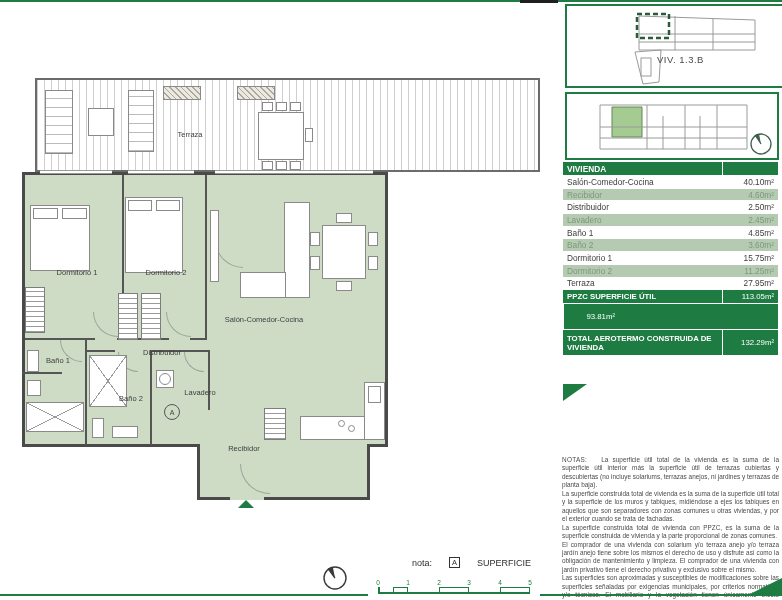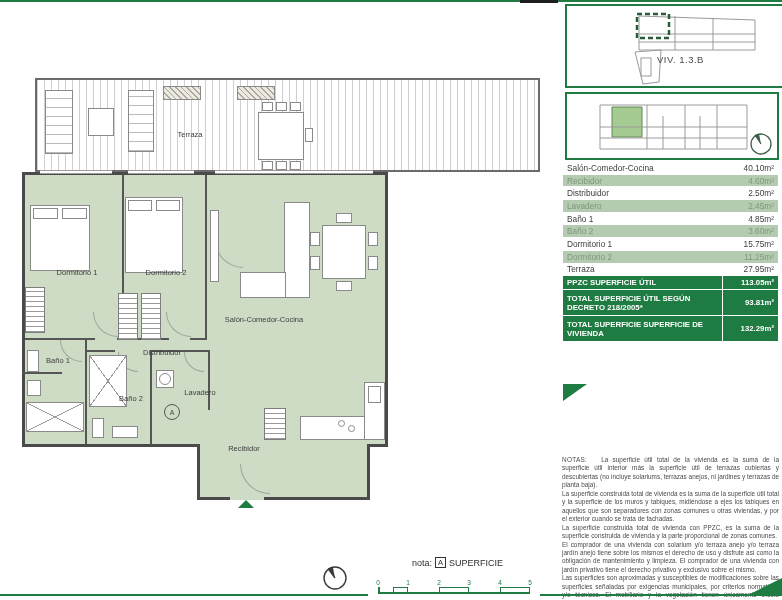--- a/index.html
+++ b/index.html
@@ -45,31 +45,31 @@
   
   .vtable{left:563px;top:162px;width:215px;font-size:8.3px;}
   .trow{display:flex;align-items:center;border-bottom:1px solid #fff;}
   .trow .name{flex:1;padding:1px 0 1px 4px;}
   .trow .val{width:56px;text-align:right;padding-right:4px;}
   .thead{height:14px;background:#1E7B41;color:#fff;font-weight:bold;}
   .thead .val{border-left:1px solid #fff;align-self:stretch;}
   .r-white{height:12.7px;background:#fff;color:#3c3c3c;}
   .r-green{height:12.7px;background:#B5CBB1;color:#7E977D;}
   .r-total{background:#1E7B41;color:#fff;font-size:7.8px;font-weight:bold;text-transform:none;}
-  .r-total .val{border-left:1px solid #fff;align-self:stretch;display:flex;align-items:center;justify-content:flex-end;font-weight:bold;}
+  .r-total .val{border-left:1px solid #fff;align-self:stretch;display:flex;align-items:center;justify-content:flex-end;font-weight:normal;}
   .t1{height:14px;} .t2{height:26px;} .t3{height:26px;} .t4{height:28px;}
   .bubble-tail{left:563px;top:384px;width:24px;height:17px;background:#1E7B41;clip-path:polygon(0 0,100% 0,0 100%);}
 
   
   .notes{left:562px;top:456px;width:217px;font-size:6.4px;line-height:1.32;color:#4a4a4a;text-align:justify;}
   .notes p{margin:0;}
   .notes .nh{letter-spacing:.3px;margin-right:14px;}
 
   
-  .nota-line{left:412px;top:557px;font-size:9px;color:#2e2e2e;display:flex;align-items:center;gap:3px;}
+  .nota-line{left:412px;top:557px;font-size:9px;color:#2e2e2e;display:flex;align-items:center;gap:17px;}
   .abadge{width:11px;height:11px;border:1px solid #333;font-size:7.5px;display:flex;align-items:center;justify-content:center;}
   .scalebar{left:378px;top:579px;width:152px;height:17px;font-size:6.5px;color:#1E7B41;}
   .sb-num{position:absolute;top:0;transform:translateX(-50%);}
   .sb-base{position:absolute;left:0;top:13px;width:152px;height:1.5px;background:#1E7B41;}
   .sb-tick{position:absolute;top:8px;width:1.5px;height:6px;background:#1E7B41;}
   .sb-hi{position:absolute;top:8px;height:6px;border:1px solid #1E7B41;background:#fff;}
 </style>
 </head>
 <body>
 
@@ -205,20 +205,24 @@
         <line x1="96" y1="22" x2="96" y2="55"></line>
         <line x1="133" y1="22" x2="133" y2="55"></line>
       </g>
       <circle cx="194" cy="50" r="10" fill="#fff" stroke="#3f5f4a" stroke-width="1.3"></circle>
       <line x1="194" y1="50" x2="188" y2="41" stroke="#3f5f4a" stroke-width="1.2"></line>
       <polygon points="194,50 188,41 192,40" fill="#3f5f4a"></polygon>
     </svg>
   </div>
 
   <div class="abs vtable">
+    <div class="trow thead">
+      <div class="name">VIVIENDA</div>
+      <div class="val"></div>
+    </div>
     <div class="trow r-white">
         <div class="name">Salón-Comedor-Cocina</div>
         <div class="val">40.10m²</div>
       </div>
     <div class="trow r-green">
         <div class="name">Recibidor</div>
         <div class="val">4.60m²</div>
       </div>
     <div class="trow r-white">
         <div class="name">Distribuidor</div>
@@ -246,25 +250,24 @@
       </div>
     <div class="trow r-white">
         <div class="name">Terraza</div>
         <div class="val">27.95m²</div>
       </div>
     <div class="trow r-total t1">
         <div class="name">PPZC SUPERFICIE ÚTIL</div>
         <div class="val">113.05m²</div>
       </div>
     <div class="trow r-total t2">
-        <div class="name">TOTAL SUPERFICIE ÚTIL SEGÚN DECRETO 218/2005*</div>
         <div class="val">93.81m²</div>
       </div>
     <div class="trow r-total t3">
-        <div class="name">TOTAL SUPERFICIE SUPERFICIE DE VIVIENDA</div>
+        <div class="name">TOTAL AEROTERMO CONSTRUIDA DE VIVIENDA</div>
         <div class="val">132.29m²</div>
       </div>
   </div>
   <div class="abs bubble-tail"></div>
 
   <div class="abs notes">
     <p><span class="nh">NOTAS:</span><span>La superficie útil total de la vivienda es la suma de la superficie útil interior más la superficie útil de terrazas cubiertas y descubiertas (no incluye solariums, terrazas anejos, ni jardines y terrazas de planta baja).</span></p>
     <p>La superficie construida total de vivienda es la suma de la superficie útil total y la superficie de los muros y tabiques, midiéndose a ejes los tabiques en aquellos que son separadores con zonas comunes u otras viviendas, y por el exterior cuando se trata de fachadas.</p>
     <p>La superficie construida total de vivienda con PPZC, es la suma de la superficie construida de vivienda y la parte proporcional de zonas comunes.</p>
     <p>El comprador de una vivienda con solarium y/o terraza anejo y/o terraza jardín anejo tiene sobre los mismos el derecho de uso y disfrute así como la obligación de mantenimiento y limpieza. El comprador de una vivienda con jardín privativo tiene el derecho privativo y exclusivo sobre el mismo.</p>

